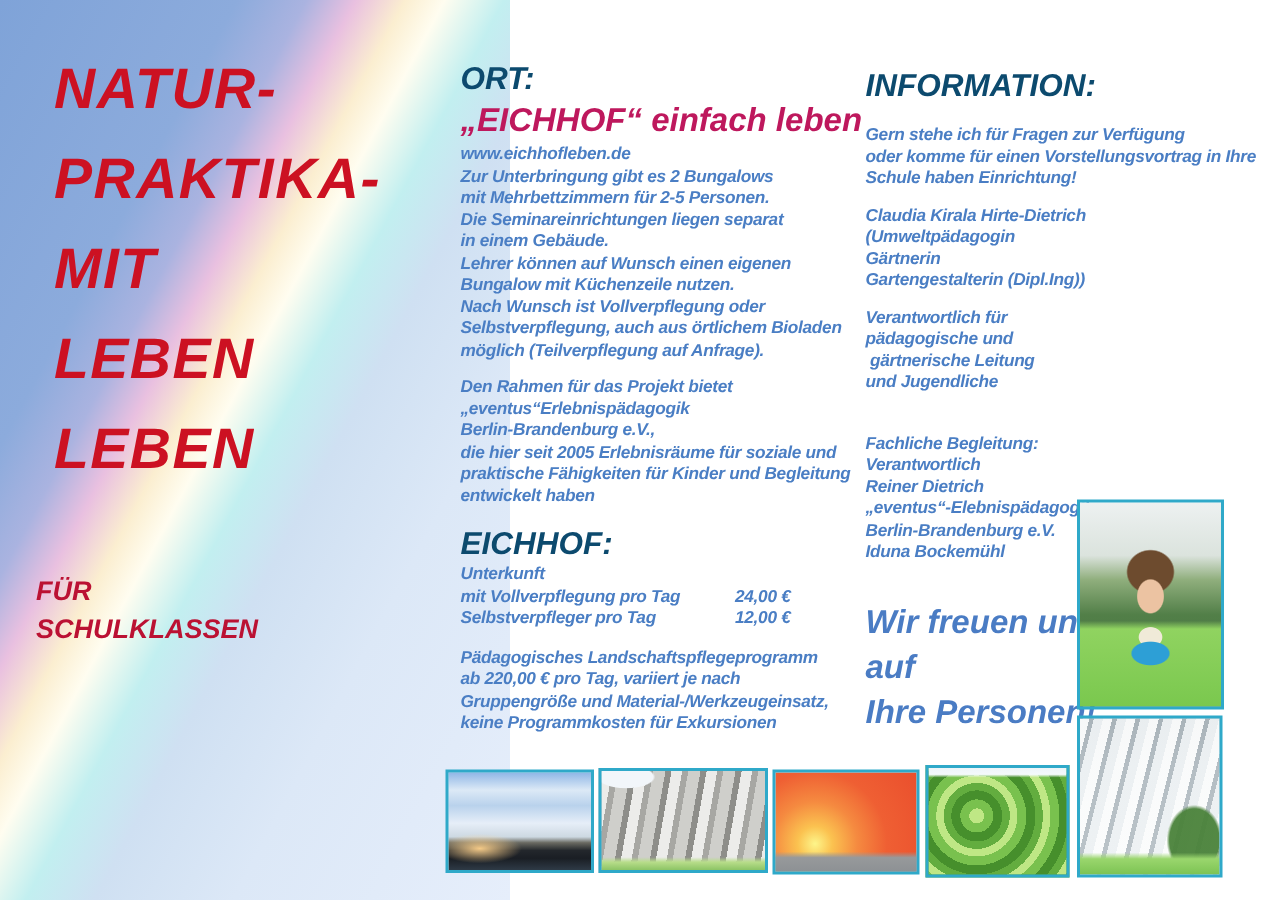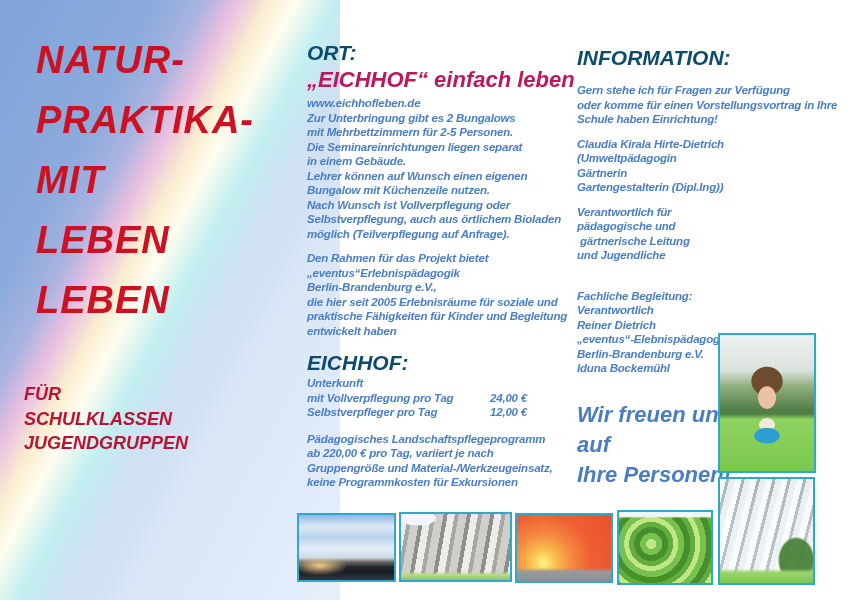--- a/index.html
+++ b/index.html
@@ -107,21 +107,20 @@
     <div class="cover-title">
       <div class="t-line">NATUR-</div>
       <div class="t-line">PRAKTIKA-</div>
       <div class="t-line">MIT</div>
       <div class="t-line">LEBEN</div>
       <div class="t-line">LEBEN</div>
     </div>
     <div class="cover-subtitle">
       <div class="s-line">FÜR</div>
       <div class="s-line">SCHULKLASSEN</div>
-      <div class="s-line">JUGENDGRUPPEN</div>
     </div>
   </div>
 
   <div class="col-mid">
     <div class="heading">ORT:</div>
     <div class="ort-title">„EICHHOF“ einfach leben</div>
     <div class="body-line website">www.eichhofleben.de</div>
 
     <div>
       <div class="body-line">Zur Unterbringung gibt es 2 Bungalows</div>

